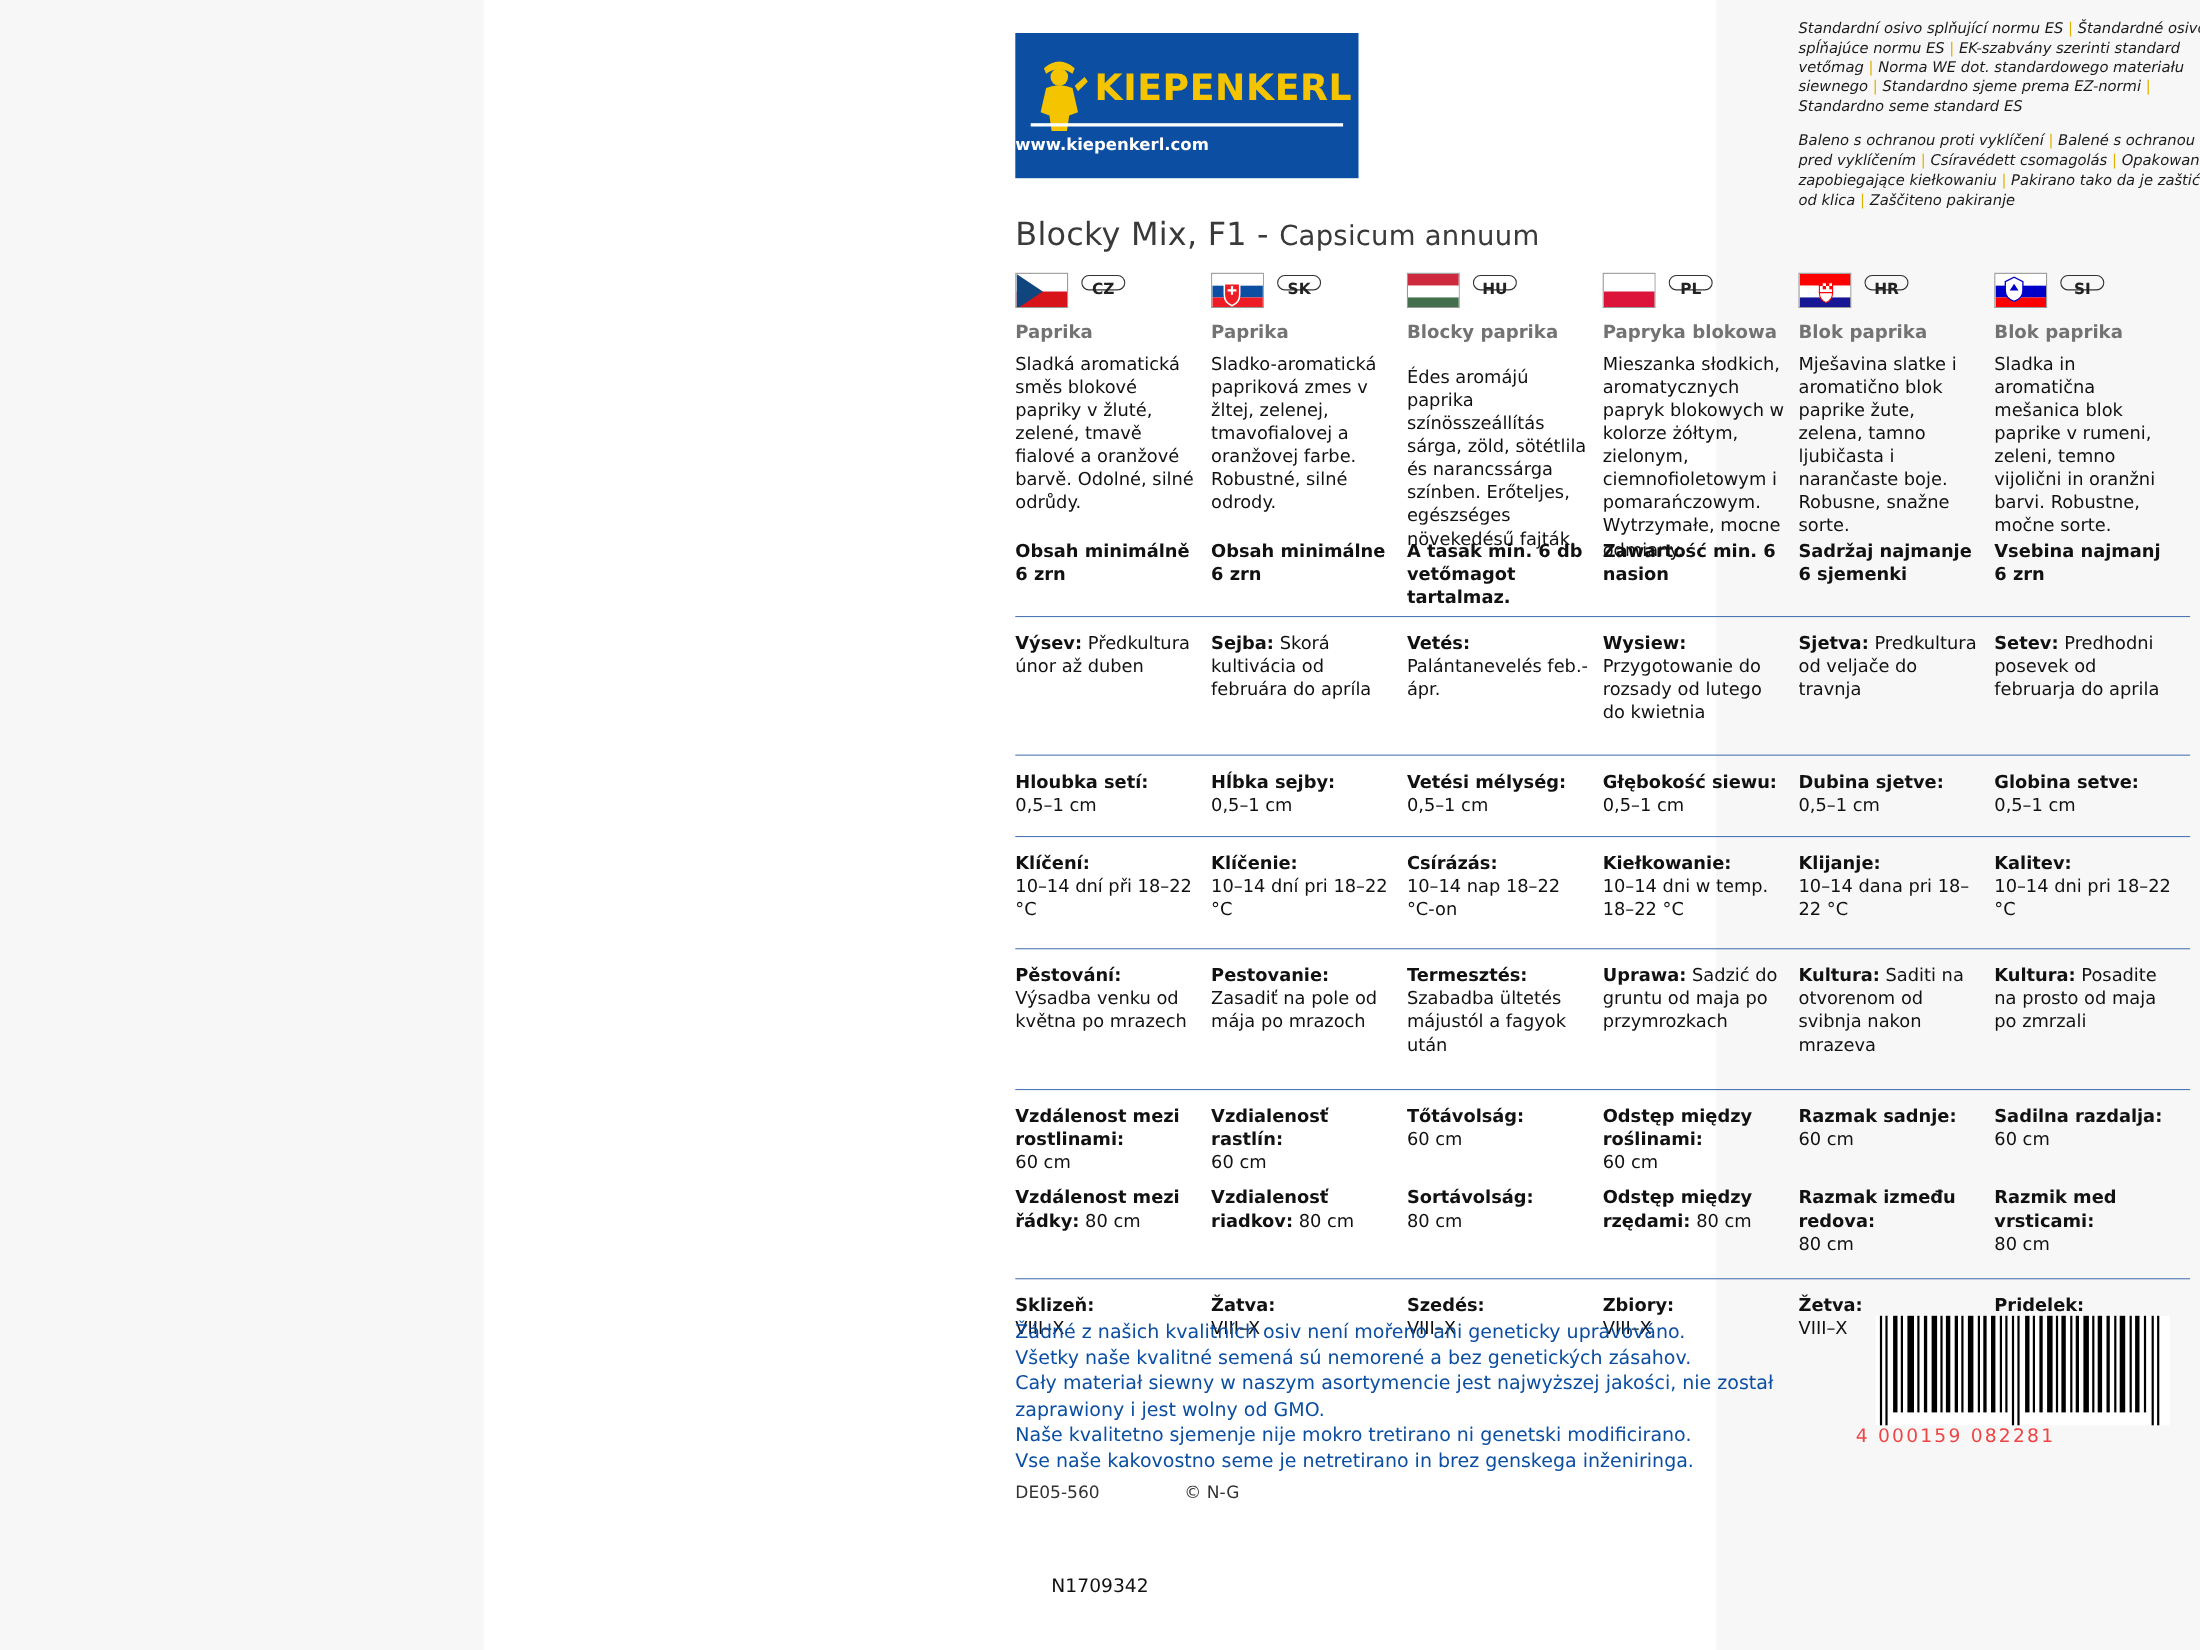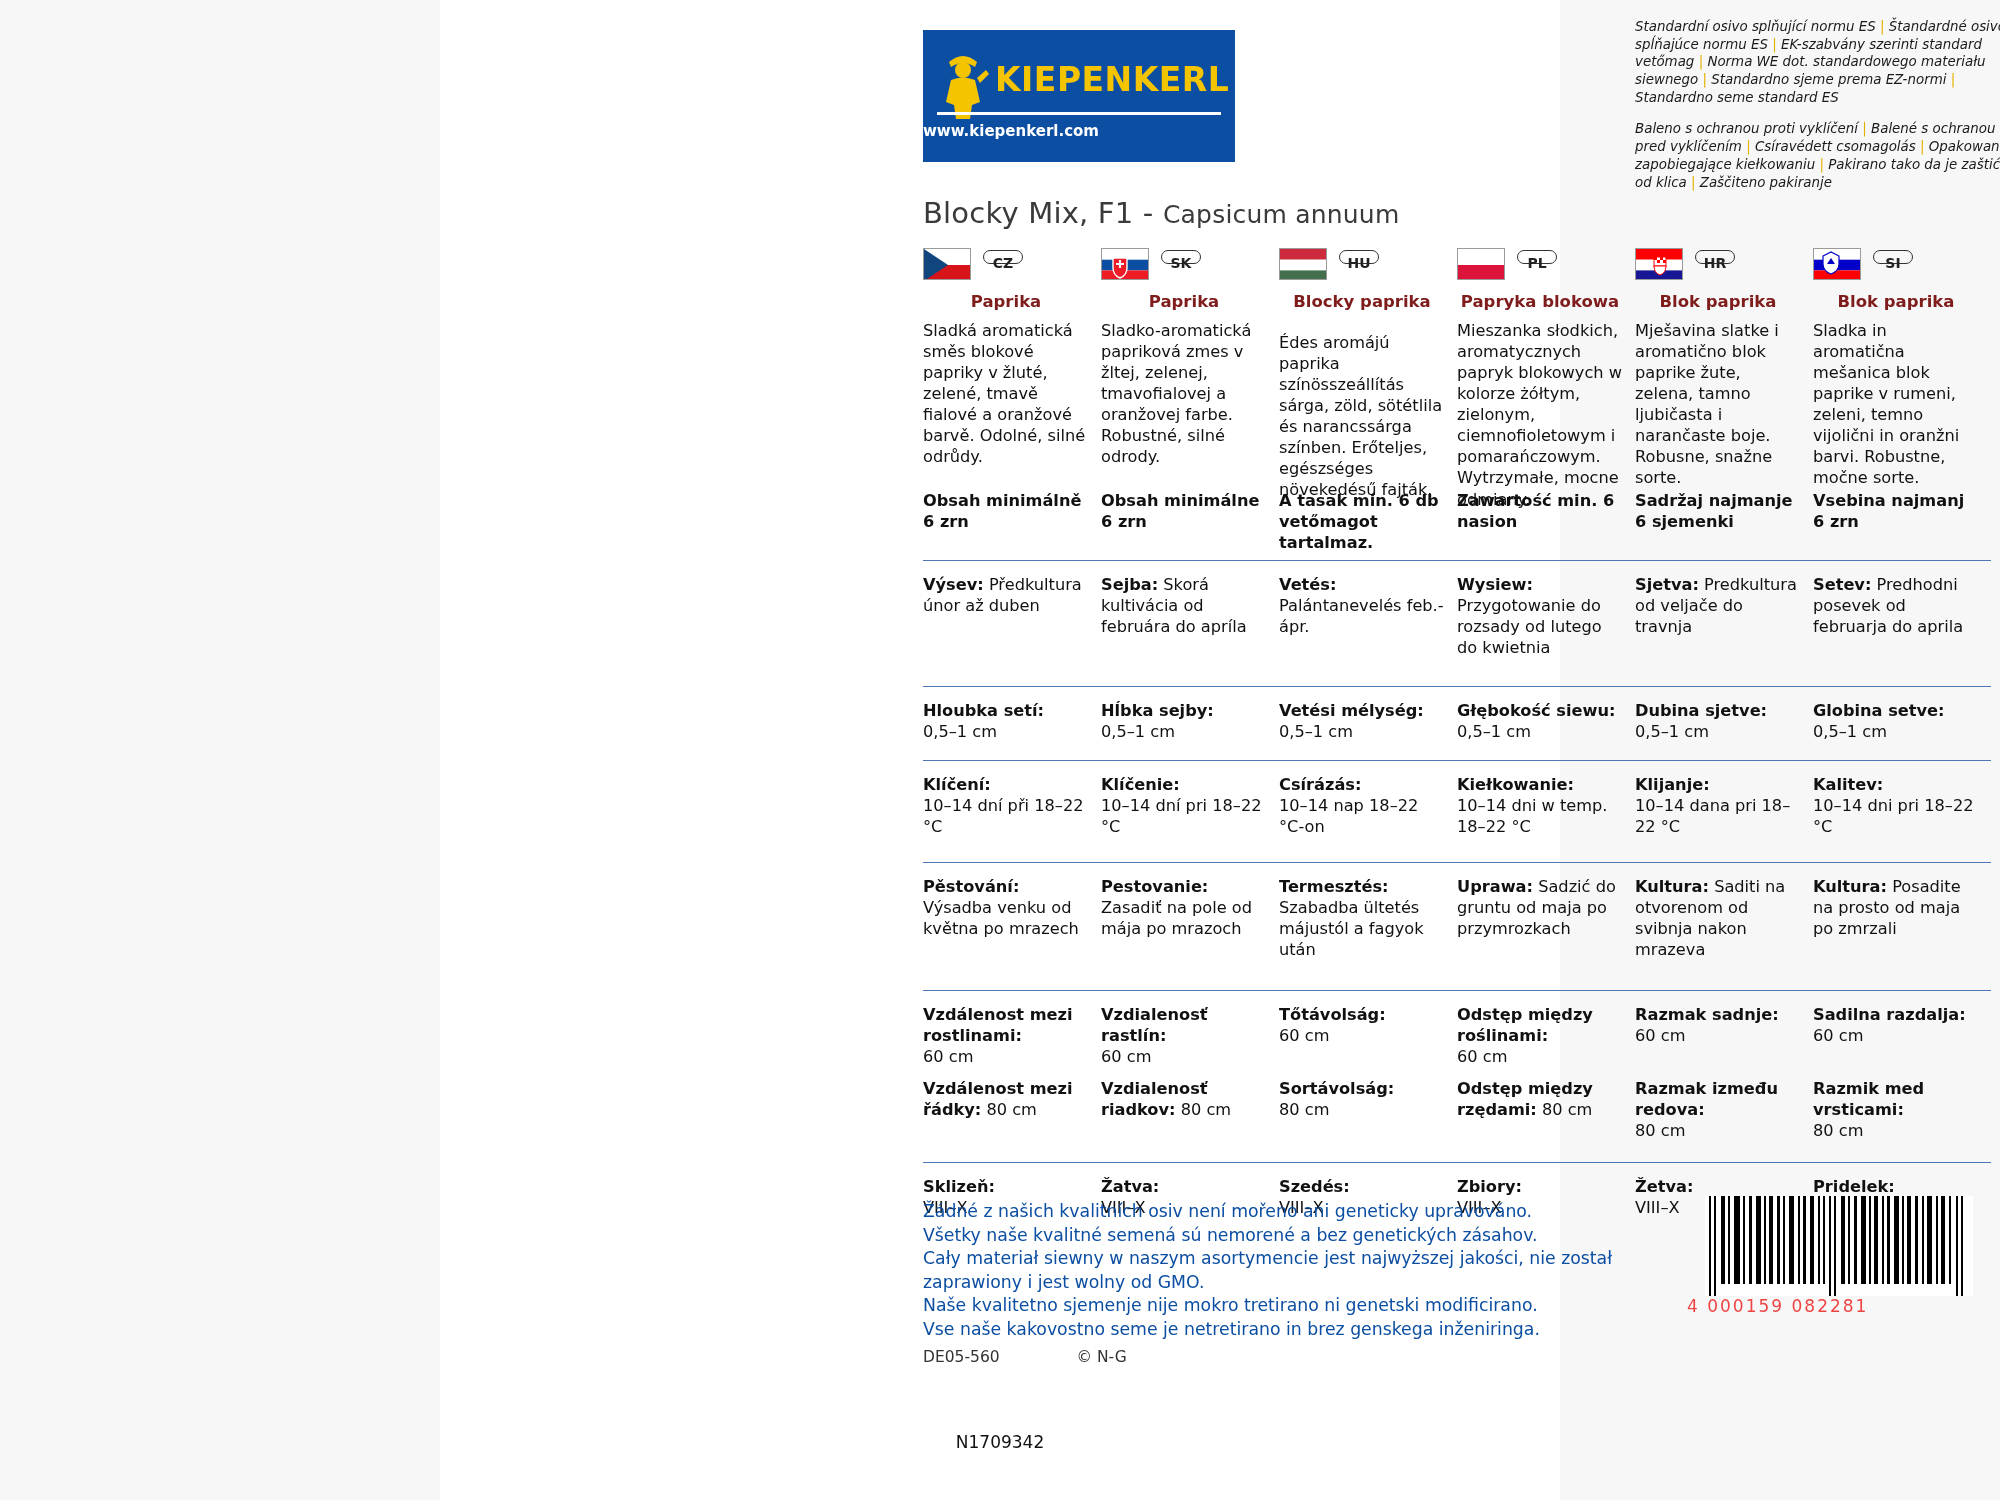--- a/index.html
+++ b/index.html
@@ -82,21 +82,21 @@
     position:absolute;left:0;top:0;width:48px;height:32px;border:1px solid #9a9a9a;box-sizing:border-box;overflow:hidden;
   }
   .code{
     position:absolute;left:60px;top:2px;width:40px;height:14px;
     border:1.6px solid #333;border-radius:13px;
     font-size:14px;font-weight:bold;text-align:center;line-height:24px;color:#222;
     box-sizing:border-box;
   }
   .hdr{
     position:absolute;left:0;top:44px;width:166px;
-    font-weight:bold;font-size:16.5px;color:#7f1d1d;text-align:center;
+    font-weight:bold;font-size:16.5px;color:#737373;
   }
   .intro{
     position:absolute;left:0;top:68px;width:166px;
     font-size:16.2px;line-height:1.30;color:#111;
   }
   
   .band{
     position:absolute;left:0;width:1068px;
   }
   .band .cell{

